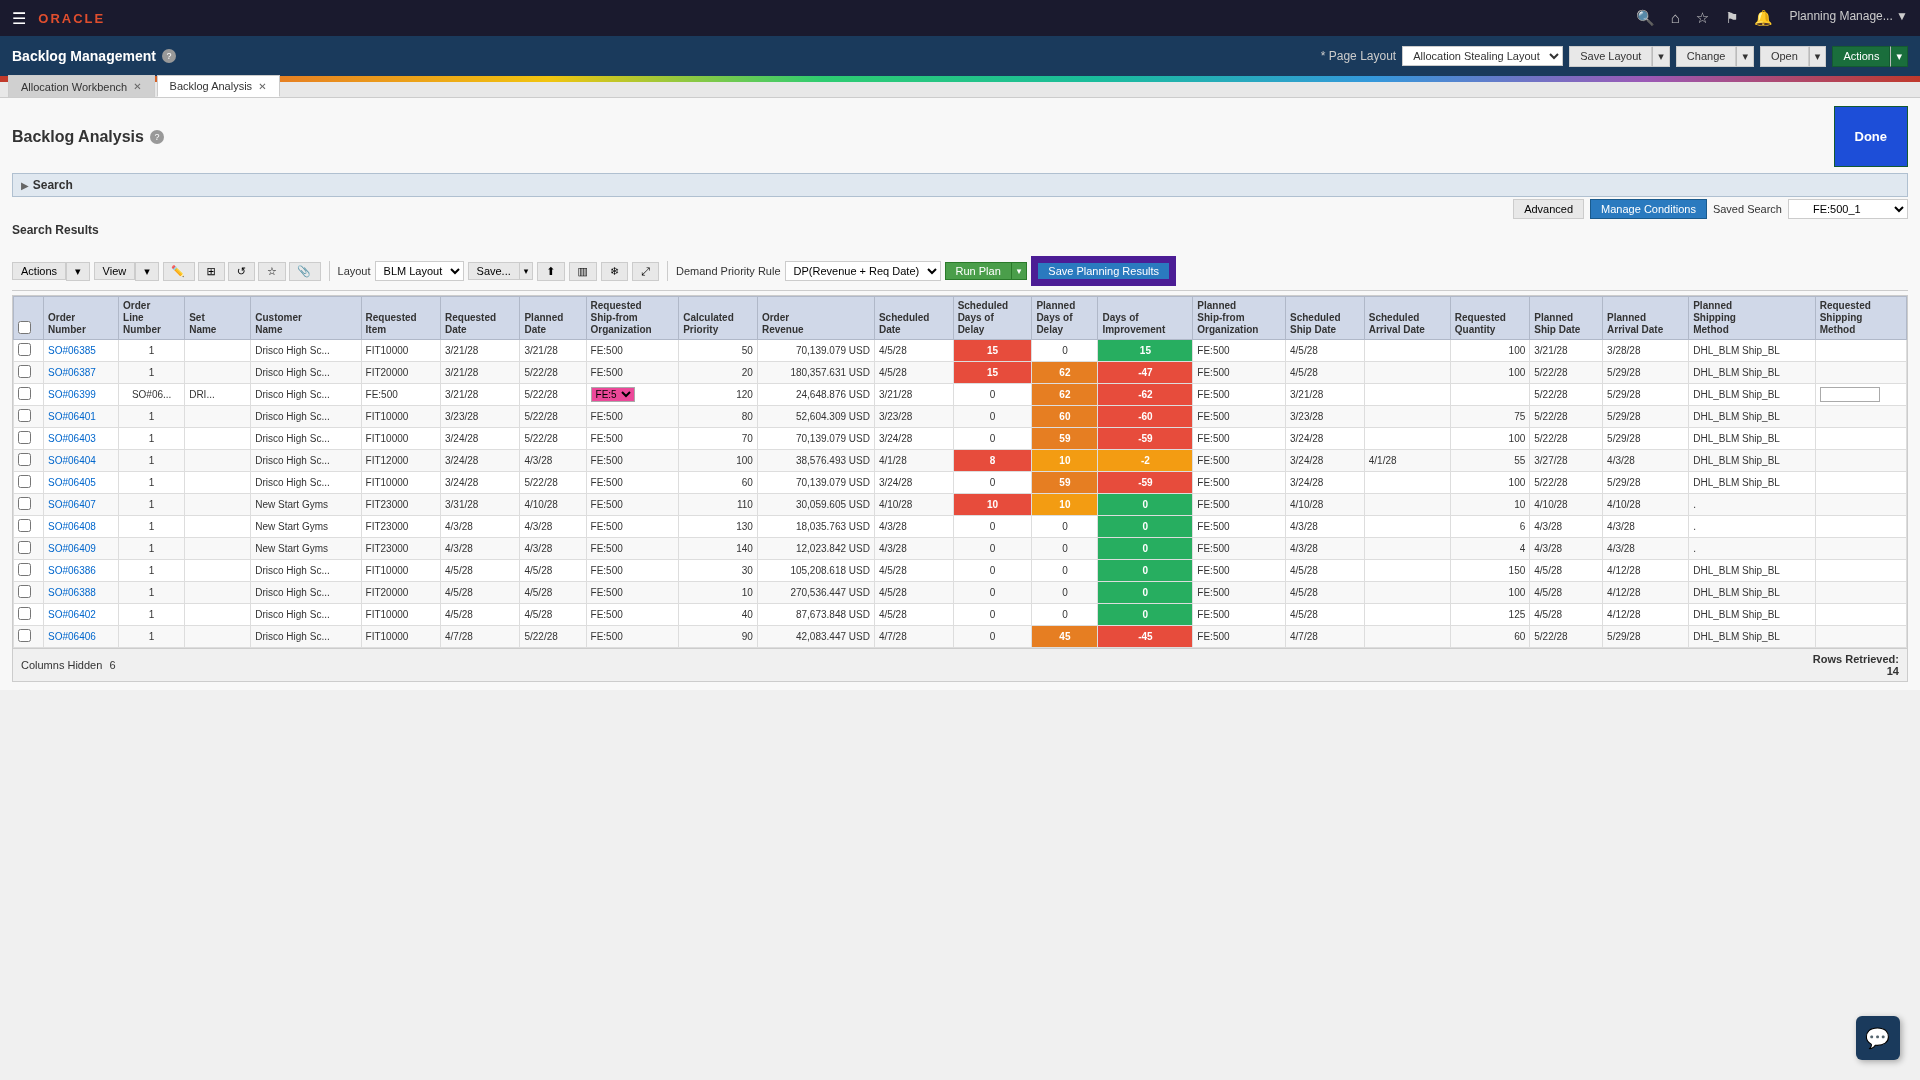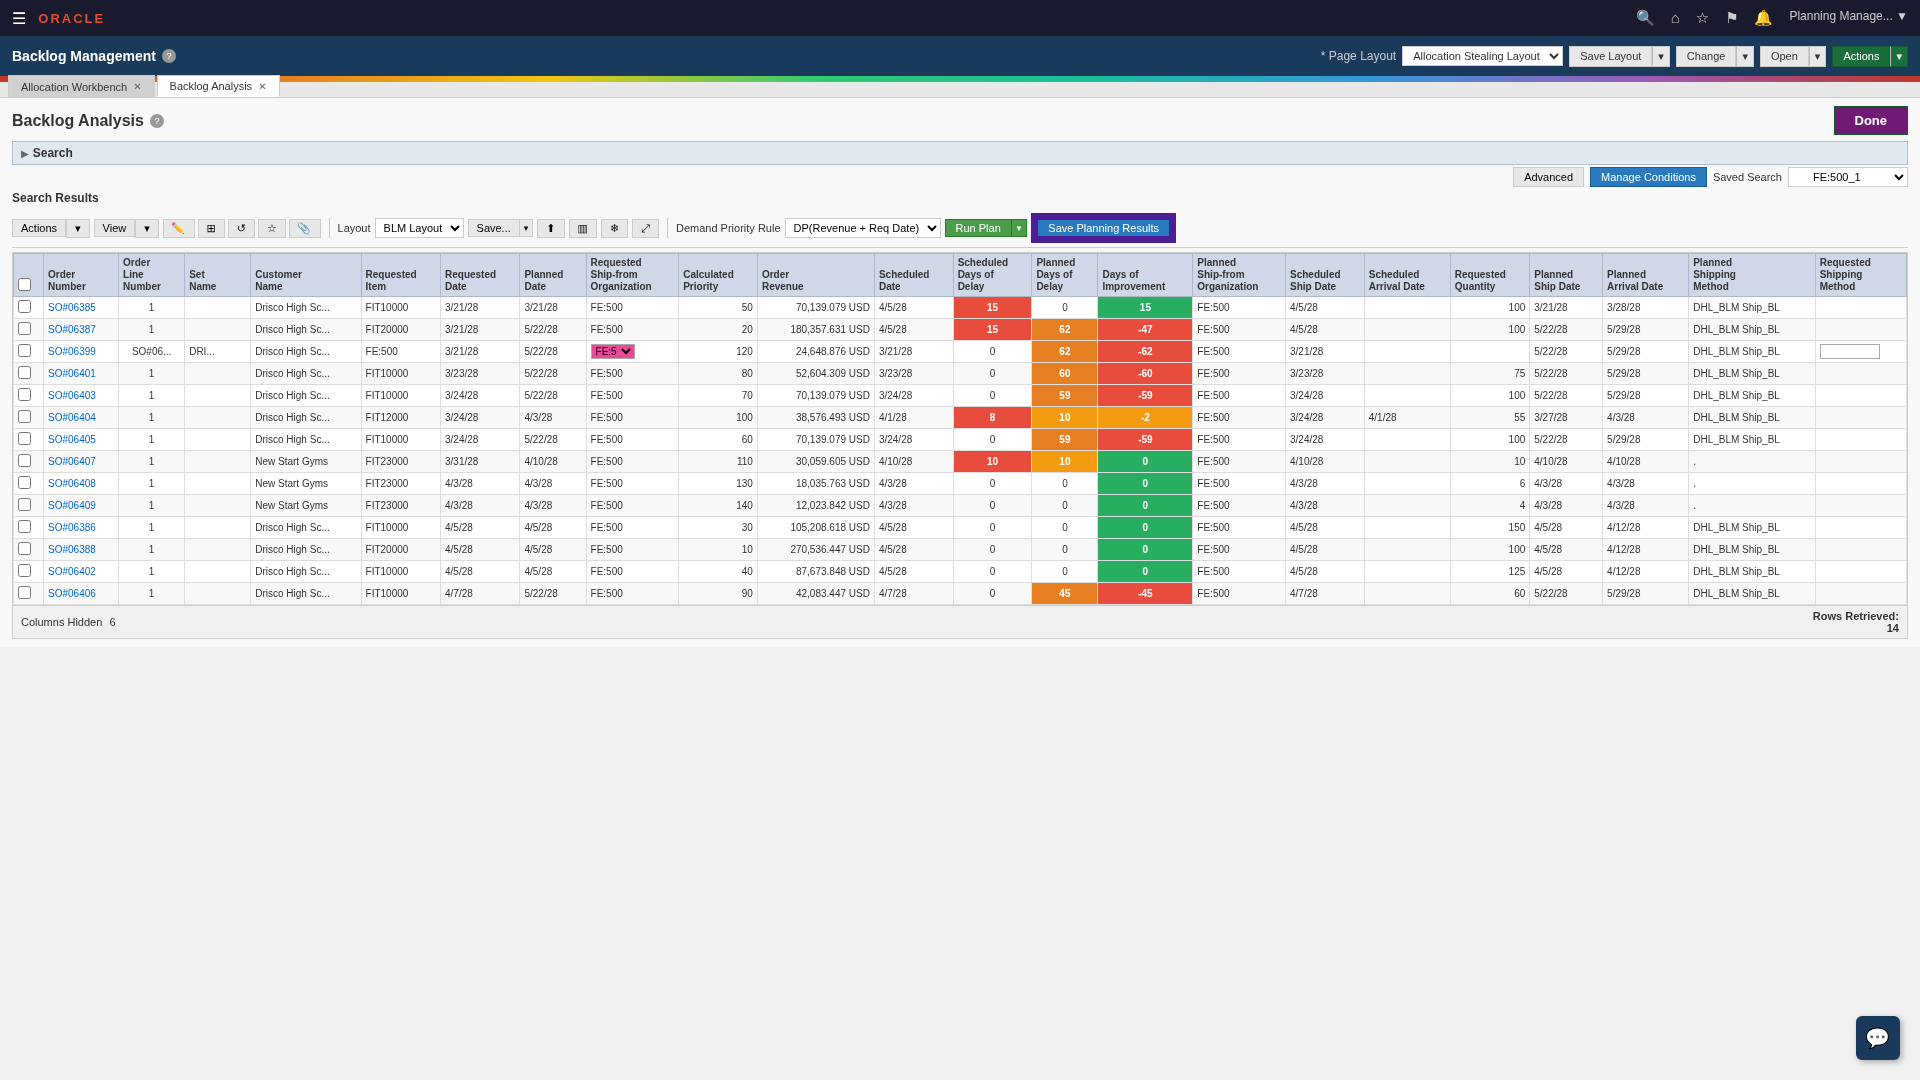--- a/index.html
+++ b/index.html
@@ -217,30 +217,30 @@
       display: flex;
       justify-content: space-between;
       align-items: center;
       padding: 4px 8px;
       background: #f0f0f0;
       border: 1px solid #ccc;
       border-top: none;
       font-size: 11px;
     }
     .done-btn {
-      padding: 6px 20px;
-      background: #701a75;
+      padding: 22px 20px;
+      background: #1d4ed8;
       color: white;
       border: 1px solid #145a31;
       font-size: 13px;
       font-weight: bold;
       cursor: pointer;
     }
 
-    .search-results-label { font-size: 12px; font-weight: bold; color: #333; margin-bottom: 4px; }
+    .search-results-label { font-size: 12px; font-weight: bold; color: #333; margin-bottom: 15px; }
 
     
     .chat-fab {
       position: fixed;
       bottom: 20px;
       right: 20px;
       width: 44px;
       height: 44px;
       background: #1a3a5c;
       color: white;

